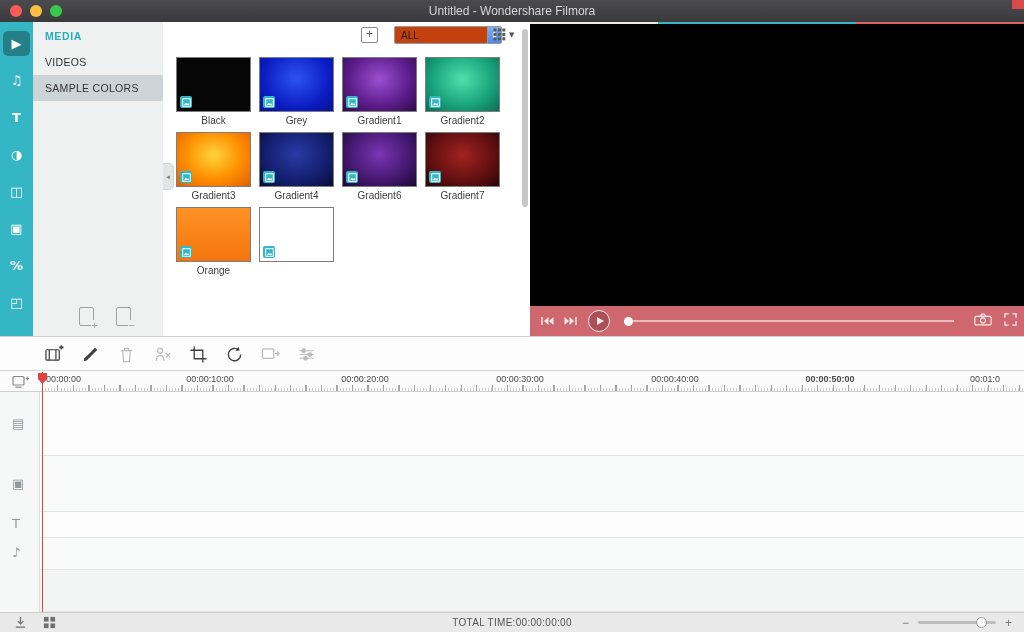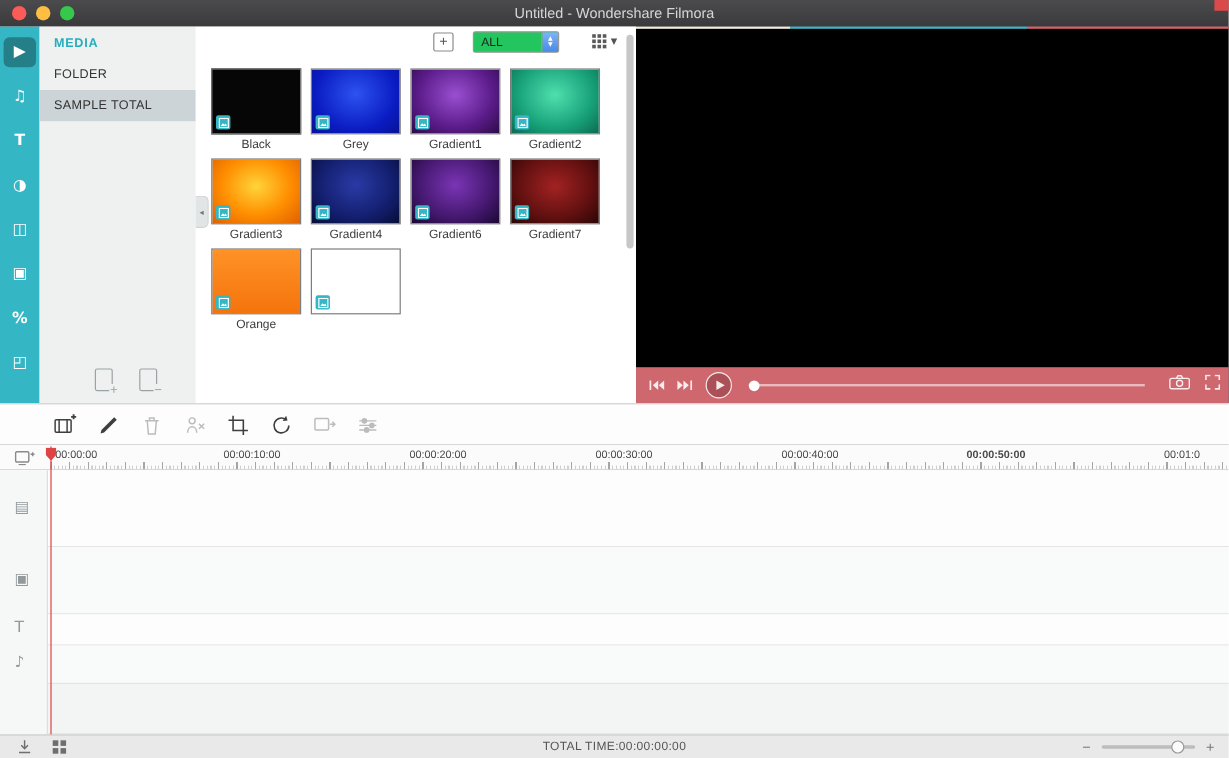--- a/index.html
+++ b/index.html
@@ -32,22 +32,22 @@
   .doc-icon { width:15px; height:19px; border:1.5px solid #9aa2a5; border-radius:2px; position:relative; }
   .doc-sign { position:absolute; right:-5px; bottom:-6px; font-size:11px; color:#9aa2a5; background:#eff1f1; line-height:1; padding-left:1px; }
   .collapse-tab { position:absolute; left:163px; top:163px; width:11px; height:27px; background:#e2e5e5;
     border:1px solid #d2d5d5; border-left:none; border-radius:0 5px 5px 0; display:flex; align-items:center;
     justify-content:center; font-size:7px; color:#777; cursor:pointer; z-index:5; }
 
   
   .library { position:absolute; left:163px; top:22px; width:367px; height:314px; background:#fff; overflow:hidden; }
   .add-btn { position:absolute; left:198px; top:5px; width:17px; height:16px; border:1px solid #8a8a8a; border-radius:2px;
     background:#fff; font-size:12px; line-height:13px; text-align:center; color:#555; cursor:pointer; }
-  .all-select { position:absolute; left:231px; top:4px; width:72px; height:18px; border:1px solid #999; border-radius:2px;
-    background:#22c55e; display:flex; align-items:center; cursor:pointer; }
+  .all-select { position:absolute; left:231px; top:4px; width:108px; height:18px; border:1px solid #999; border-radius:2px;
+    background:#c2410c; display:flex; align-items:center; cursor:pointer; }
   .all-select .val { flex:1; font-size:10px; color:#222; padding-left:6px; }
   .stepper { width:14px; height:100%; border-left:1px solid #999; background:linear-gradient(#7db3f7,#4a8ae8);
     display:flex; flex-direction:column; align-items:center; justify-content:center; color:#fff; }
   .stepper span { font-size:5px; line-height:5px; }
   .view-toggle { position:absolute; left:330px; top:6px; display:flex; align-items:center; gap:3px; color:#5a5a5a; cursor:pointer; }
   .view-caret { font-size:7px; color:#555; }
   .grid { position:absolute; left:13px; top:35px; display:grid; grid-template-columns:repeat(4,75px); column-gap:8px; row-gap:5px; }
   .grid-item { width:75px; cursor:pointer; }
   .thumb { width:75px; height:55px; border:1px solid #7d7d7d; position:relative; }
   .badge { position:absolute; left:3px; bottom:3px; width:12px; height:12px; background:#35b6c5; border-radius:2px;
@@ -152,22 +152,22 @@
       <span class="rail-glyph">%</span>
     </div>
     <div class="rail-btn">
       <span class="rail-glyph">◰</span>
     </div>
   </div>
 
 <div class="media-panel">
   <div class="panel-header">MEDIA</div>
   <div>
-      <div class="panel-item">FOLDER</div>
-      <div class="panel-item selected">SAMPLE TOTAL</div>
+      <div class="panel-item">VIDEOS</div>
+      <div class="panel-item selected">SAMPLE COLORS</div>
     </div>
   <div class="panel-bottom">
     <span class="doc-icon">
       <span class="doc-sign">+</span>
     </span>
     <span class="doc-icon">
       <span class="doc-sign">−</span>
     </span>
   </div>
 </div>

